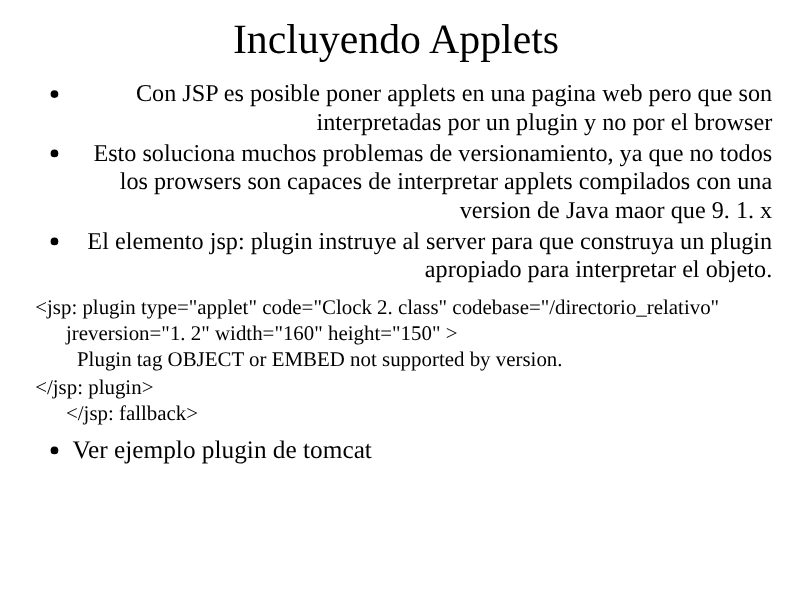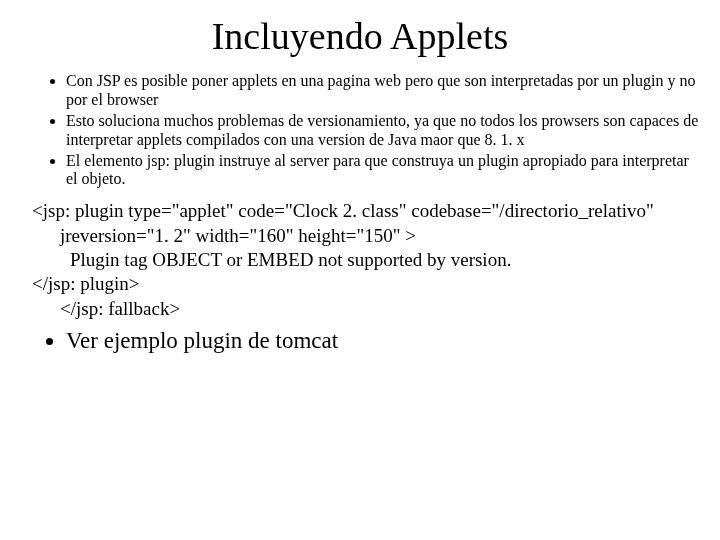--- a/index.html
+++ b/index.html
@@ -21,22 +21,23 @@
   h1.title {
     font-size: 38px;
     font-weight: normal;
     text-align: center;
     margin: 6px 0 14px 0;
   }
   ul.bullets {
     list-style-type: disc;
     margin: 0 0 10px 0;
     padding-left: 48px;
-    font-size: 16px;
+    font-size: 22px;
     line-height: 1.18;
+    text-align: right;
   }
   ul.bullets li {
     margin-bottom: 2px;
   }
   .code-block {
     font-size: 19px;
     line-height: 1.28;
     margin: 4px 0 6px 0;
     padding-left: 14px;
   }
@@ -55,21 +56,21 @@
 </style>
 </head>
 <body>
 
 <div class="slide">
 
   <h1 class="title">Incluyendo Applets</h1>
 
   <ul class="bullets">
     <li>Con JSP es posible poner applets en una pagina web pero que son interpretadas por un plugin y no por el browser</li>
-    <li>Esto soluciona muchos problemas de versionamiento, ya que no todos los prowsers son capaces de interpretar applets compilados con una version de Java maor que 8. 1. x</li>
+    <li>Esto soluciona muchos problemas de versionamiento, ya que no todos los prowsers son capaces de interpretar applets compilados con una version de Java maor que 9. 1. x</li>
     <li>El elemento jsp: plugin instruye al server para que construya un plugin apropiado para interpretar el objeto.</li>
   </ul>
 
   <div class="code-block">
     <div class="code-line">&lt;jsp: plugin type="applet" code="Clock 2. class" codebase="/directorio_relativo"</div>
     <div class="code-line ind1">jreversion="1. 2" width="160" height="150" &gt;</div>
     <div class="code-line ind2">Plugin tag OBJECT or EMBED not supported by version.</div>
     <div class="code-line">&lt;/jsp: plugin&gt;</div>
     <div class="code-line ind1">&lt;/jsp: fallback&gt;</div>
   </div>

